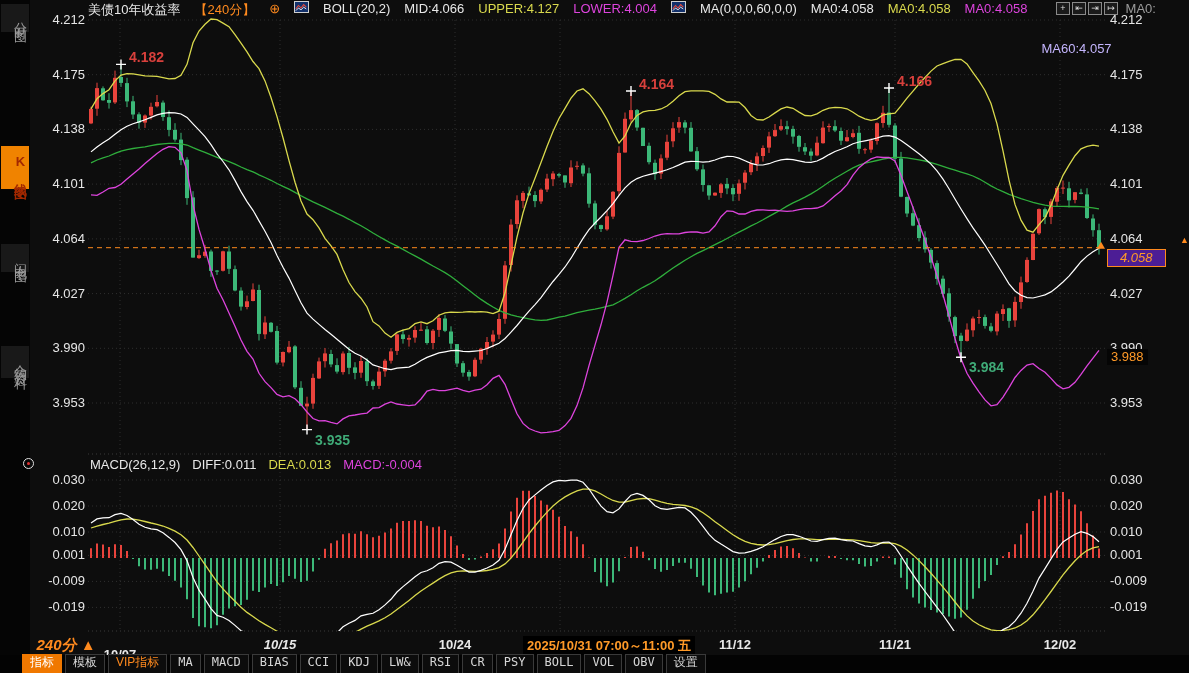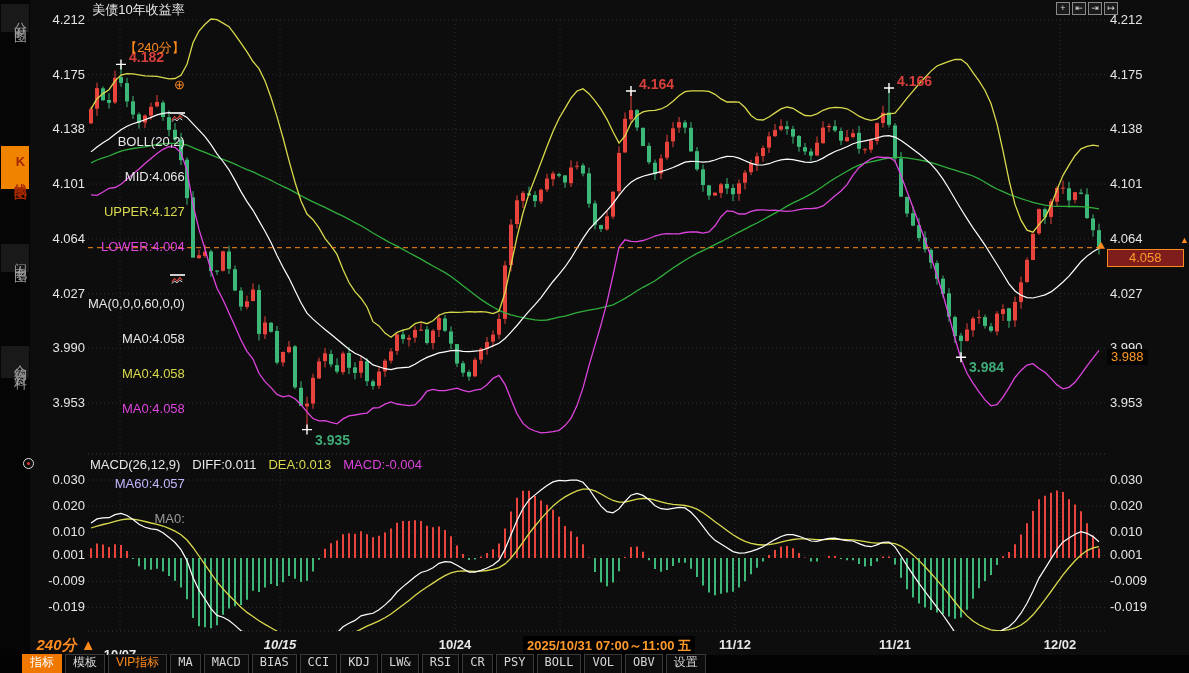--- a/index.html
+++ b/index.html
@@ -16,37 +16,37 @@
     writing-mode:vertical-rl; text-orientation:upright;
     font-size:13px; letter-spacing:4px; color:#9b9b9b;
     background:#191919; padding:8px 0; cursor:pointer;
   }
   .side-tab.active { background:#f08300; color:#a32800; font-weight:bold; }
   .target-icon { position:absolute; left:23px; top:458px; width:11px; height:11px;
     border:1.5px solid #e0e0e0; border-radius:50%; z-index:6; }
   .target-icon::after { content:""; position:absolute; left:2.5px; top:2.5px; width:3px; height:3px;
     background:#e03030; border-radius:50%; }
   
-  .topbar { position:absolute; left:88px; top:1px; height:17px; display:flex; align-items:flex-end;
-    gap:20px; white-space:nowrap; font-size:13px; z-index:4;flex-direction:column; }
+  .topbar { position:absolute; left:88px; top:1px; height:17px; display:flex; align-items:flex-start;
+    gap:14px; white-space:nowrap; font-size:13px; z-index:4; }
   .c-white { color:#e8e8e8; } .c-yellow { color:#d9d94d; } .c-magenta { color:#dd44dd; }
   .c-green { color:#c4b5fd;margin-top:40px; } .c-gray { color:#9b9b9b; } .c-orange { color:#ff8a1e; }
   .mini-chart-icon { display:inline-block; width:15px; height:12px; background:#13316b;
     border:1px solid #cfcfcf; position:relative; }
   .mini-chart-icon svg { position:absolute; inset:0; }
   .plus-icon { color:#ff8a1e; font-size:13px; cursor:pointer; }
   .win-icons { position:absolute; left:1056px; top:2px; display:flex; gap:2px; z-index:6; }
   .win-icon { width:14px; height:13px; border:1px solid #8a8a8a; background:#1a1a1a; color:#dcdcdc;
     font-size:9px; line-height:11px; text-align:center; cursor:pointer; }
   
   .axis-lab { position:absolute; font-size:13px; color:#e6e6e6; z-index:3; }
   .x-lab { position:absolute; top:637px; transform:translateX(-50%); font-size:13px; font-weight:600;
     color:#e8e8e8; z-index:3; white-space:nowrap; }
-  .price-badge { position:absolute; left:1107px; top:249px; border:1px solid #ff8a1e; background:#7f1d1d;
-    color:#ff9a28; font-size:13px; padding:0 21px; line-height:16px; z-index:4; }
+  .price-badge { position:absolute; left:1107px; top:249px; border:1px solid #ff8a1e; background:#4c1d95;
+    color:#ff9a28; font-size:13px; padding:0 12px; line-height:16px; z-index:4;font-style:italic; }
   .low-marker { position:absolute; left:1107px; top:349px; background:#050505; color:#ff9a28;
     font-size:13px; padding:0 4px; line-height:16px; z-index:4; }
   .edge-arrow { position:absolute; left:1180px; top:235px; color:#ff8a1e; font-size:9px; z-index:4; }
   
   .macd-header { position:absolute; left:90px; top:457px; display:flex; gap:12px; font-size:13px; z-index:3; }
   
   .period-chip { position:absolute; left:30px; top:636px; width:72px; text-align:center; color:#ff8a1e;
     font-size:15px; font-weight:700; border-bottom:2px solid #3b82f6; padding-bottom:2px; z-index:4; cursor:pointer;font-style:italic; }
   .hl-date { position:absolute; left:523px; top:636px; background:#000; color:#ff9a28; font-size:13px;
     font-weight:600; padding:1px 4px; z-index:4; white-space:nowrap; }

